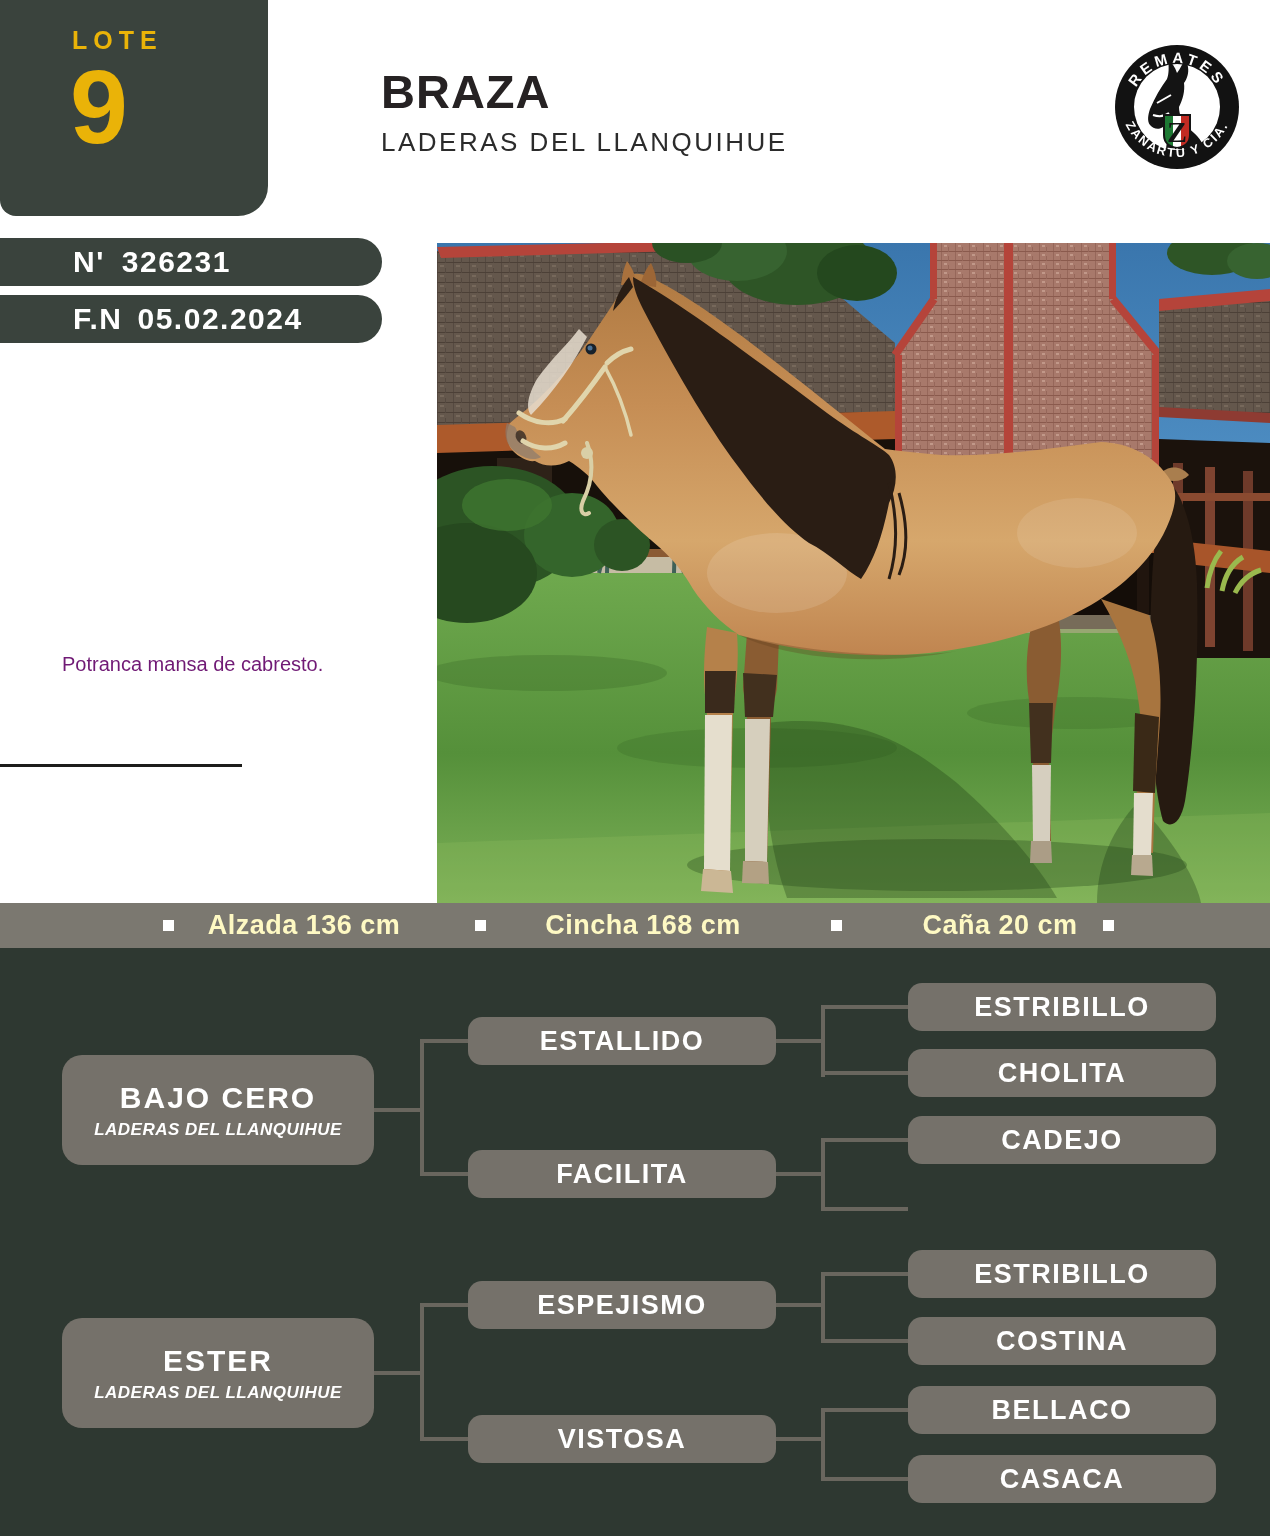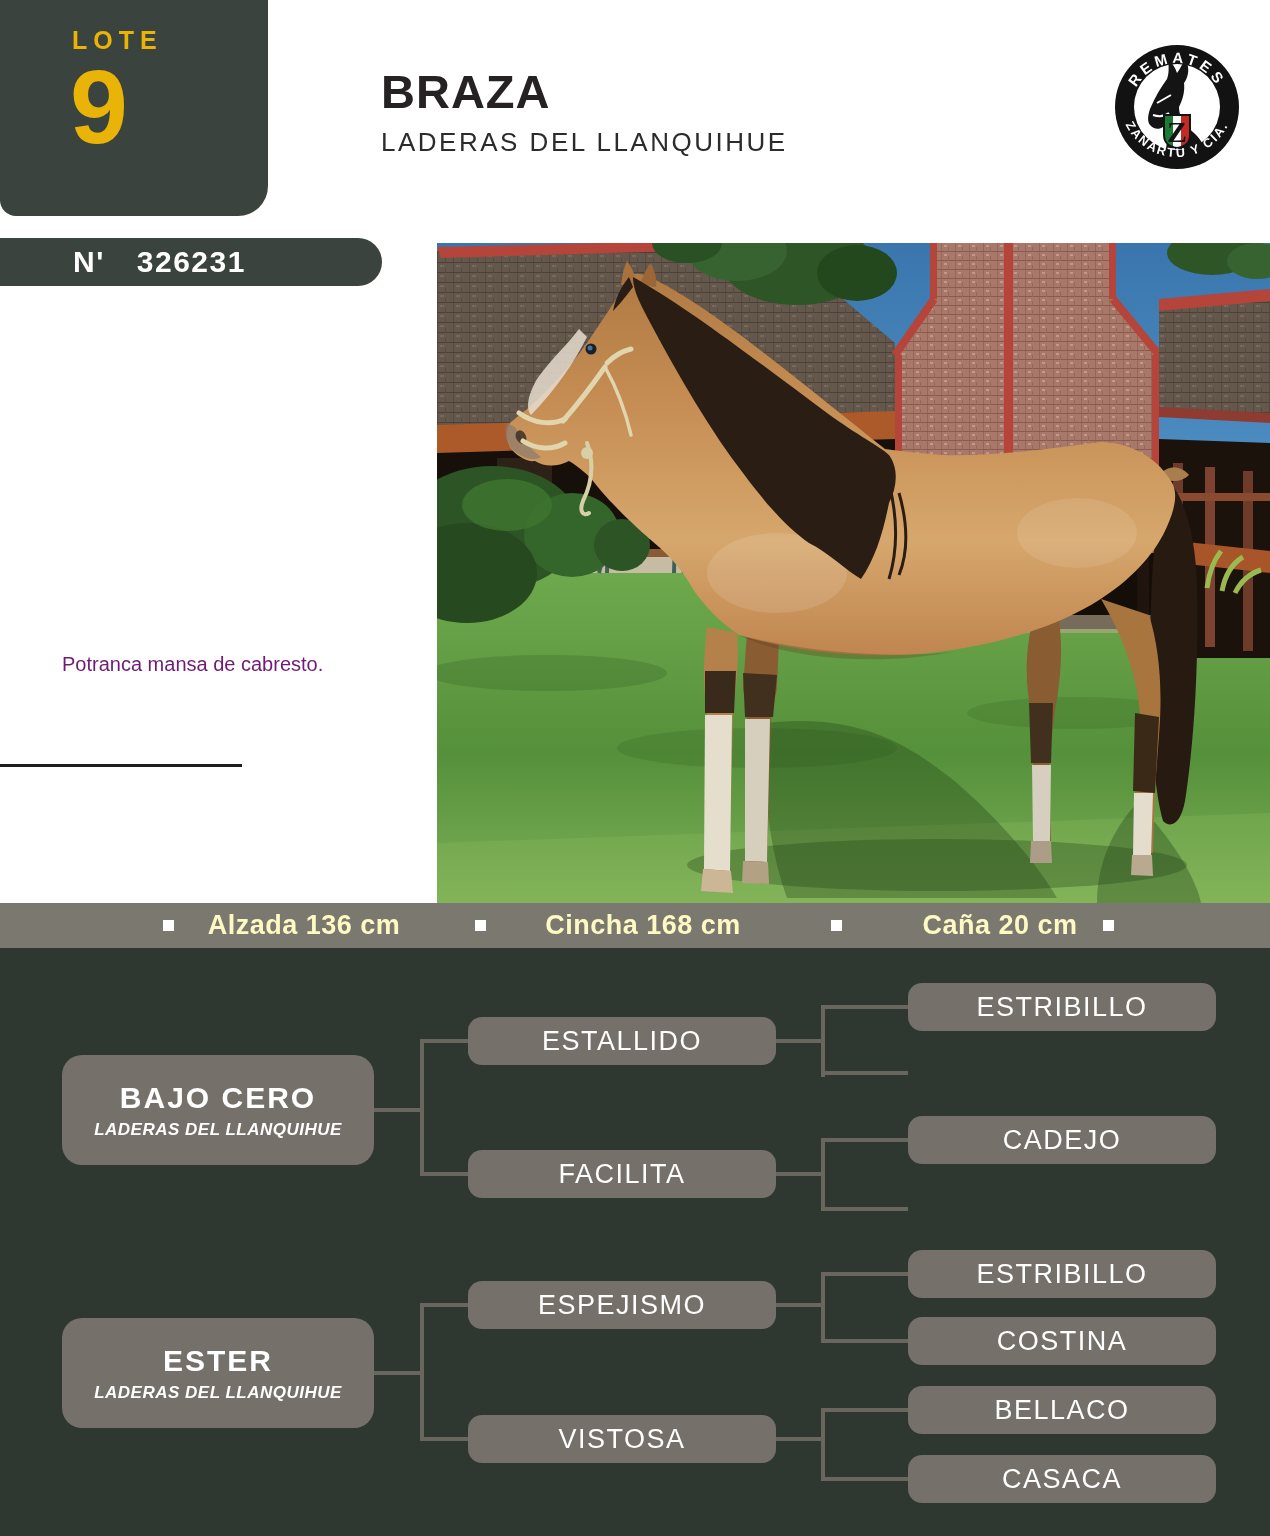--- a/index.html
+++ b/index.html
@@ -13,39 +13,39 @@
   
   .title-block{position:absolute;left:381px;top:64px;}
   .horse-name{font-size:47px;font-weight:bold;color:#262223;letter-spacing:1px;margin:0;}
   .horse-breeder{font-size:26px;color:#2b2b2b;letter-spacing:2.5px;margin-top:8px;}
   
   .pill{position:absolute;left:0;width:382px;height:48px;background:#3a433d;border-radius:0 24px 24px 0;
         color:#fff;display:flex;align-items:center;font-size:30px;font-weight:bold;letter-spacing:1.5px;}
   .pill.reg{top:238px;}
   .pill.birth{top:295px;}
   .pill .plabel{margin-left:73px;}
-  .pill.reg .pvalue{margin-left:32px;}
+  .pill.reg .pvalue{margin-left:17px;}
   .pill.birth .pvalue{margin-left:15px;}
   
   .description{position:absolute;left:62px;top:653px;font-size:20px;color:#701a75;}
   .divider{position:absolute;left:0;top:764px;width:242px;height:3px;background:#1d1d1b;}
   
   .photo{position:absolute;left:437px;top:243px;width:833px;height:660px;}
   .photo svg{display:block;}
   
   .bar{position:absolute;left:0;top:903px;width:1270px;height:45px;background:#7b7870;}
   .bar .sq{position:absolute;top:17px;width:11px;height:11px;background:#ffffff;}
   .bar .mlabel{position:absolute;top:7px;transform:translateX(-50%);color:#fef9c3;
                font-size:27px;font-weight:bold;letter-spacing:0.5px;white-space:nowrap;}
   
   .pedigree{position:absolute;left:0;top:948px;width:1270px;height:588px;background:#2e3831;}
   .pbox{position:absolute;background:#75716a;color:#fff;display:flex;align-items:center;
         justify-content:center;text-align:center;}
   .pbox1{width:312px;height:110px;border-radius:20px;flex-direction:column;gap:5px;}
-  .pbox2{width:308px;height:48px;border-radius:14px;font-size:27px;font-weight:normal;letter-spacing:1.5px;}
+  .pbox2{width:308px;height:48px;border-radius:14px;font-size:27px;font-weight:bold;letter-spacing:1.5px;}
   .p1name{font-size:30px;font-weight:bold;letter-spacing:2px;}
   .p1sub{font-size:17px;font-weight:bold;font-style:italic;letter-spacing:0.5px;}
   .line{position:absolute;background:#69665e;}
   
   .logo{position:absolute;left:1113px;top:43px;width:128px;height:128px;}
 </style>
 </head>
 <body>
 
 <div class="sheet">
@@ -87,20 +87,24 @@
       </text>
       <text font-size="12.5" font-weight="bold" fill="#ffffff" letter-spacing="2" font-family="Liberation Sans, sans-serif">
         <textPath href="#arcBot" startOffset="50%" text-anchor="middle">ZAÑARTU Y CÍA.</textPath>
       </text>
     </svg>
   </div>
 
   <div class="pill reg">
     <span class="plabel">N'</span>
     <span class="pvalue">326231</span>
+  </div>
+  <div class="pill birth">
+    <span class="plabel">F.N</span>
+    <span class="pvalue">05.02.2024</span>
   </div>
 
   <div class="description">Potranca mansa de cabresto.</div>
   <div class="divider"></div>
 
   <div class="photo">
     <svg viewBox="0 0 833 660" width="833" height="660" preserveAspectRatio="none">
       <defs>
         <linearGradient id="skyG" x1="0" y1="0" x2="0" y2="1">
           <stop offset="0" stop-color="#3a76ad"></stop>
@@ -330,20 +334,21 @@
       <div class="p1name">ESTER</div>
       <div class="p1sub">LADERAS DEL LLANQUIHUE</div>
     </div>
 
     <div class="pbox pbox2" style="left:468px;top:69px">ESTALLIDO</div>
     <div class="pbox pbox2" style="left:468px;top:333px">ESPEJISMO</div>
     <div class="pbox pbox2" style="left:468px;top:202px">FACILITA</div>
     <div class="pbox pbox2" style="left:468px;top:467px">VISTOSA</div>
 
     <div class="pbox pbox2" style="left:908px;top:35px">ESTRIBILLO</div>
+    <div class="pbox pbox2" style="left:908px;top:101px">CHOLITA</div>
     <div class="pbox pbox2" style="left:908px;top:168px">CADEJO</div>
     <div class="pbox pbox2" style="left:908px;top:302px">ESTRIBILLO</div>
     <div class="pbox pbox2" style="left:908px;top:369px">COSTINA</div>
     <div class="pbox pbox2" style="left:908px;top:507px">CASACA</div>
     <div class="pbox pbox2" style="left:908px;top:438px">BELLACO</div>
   </div>
 
 </div>
 
 </body></html>

